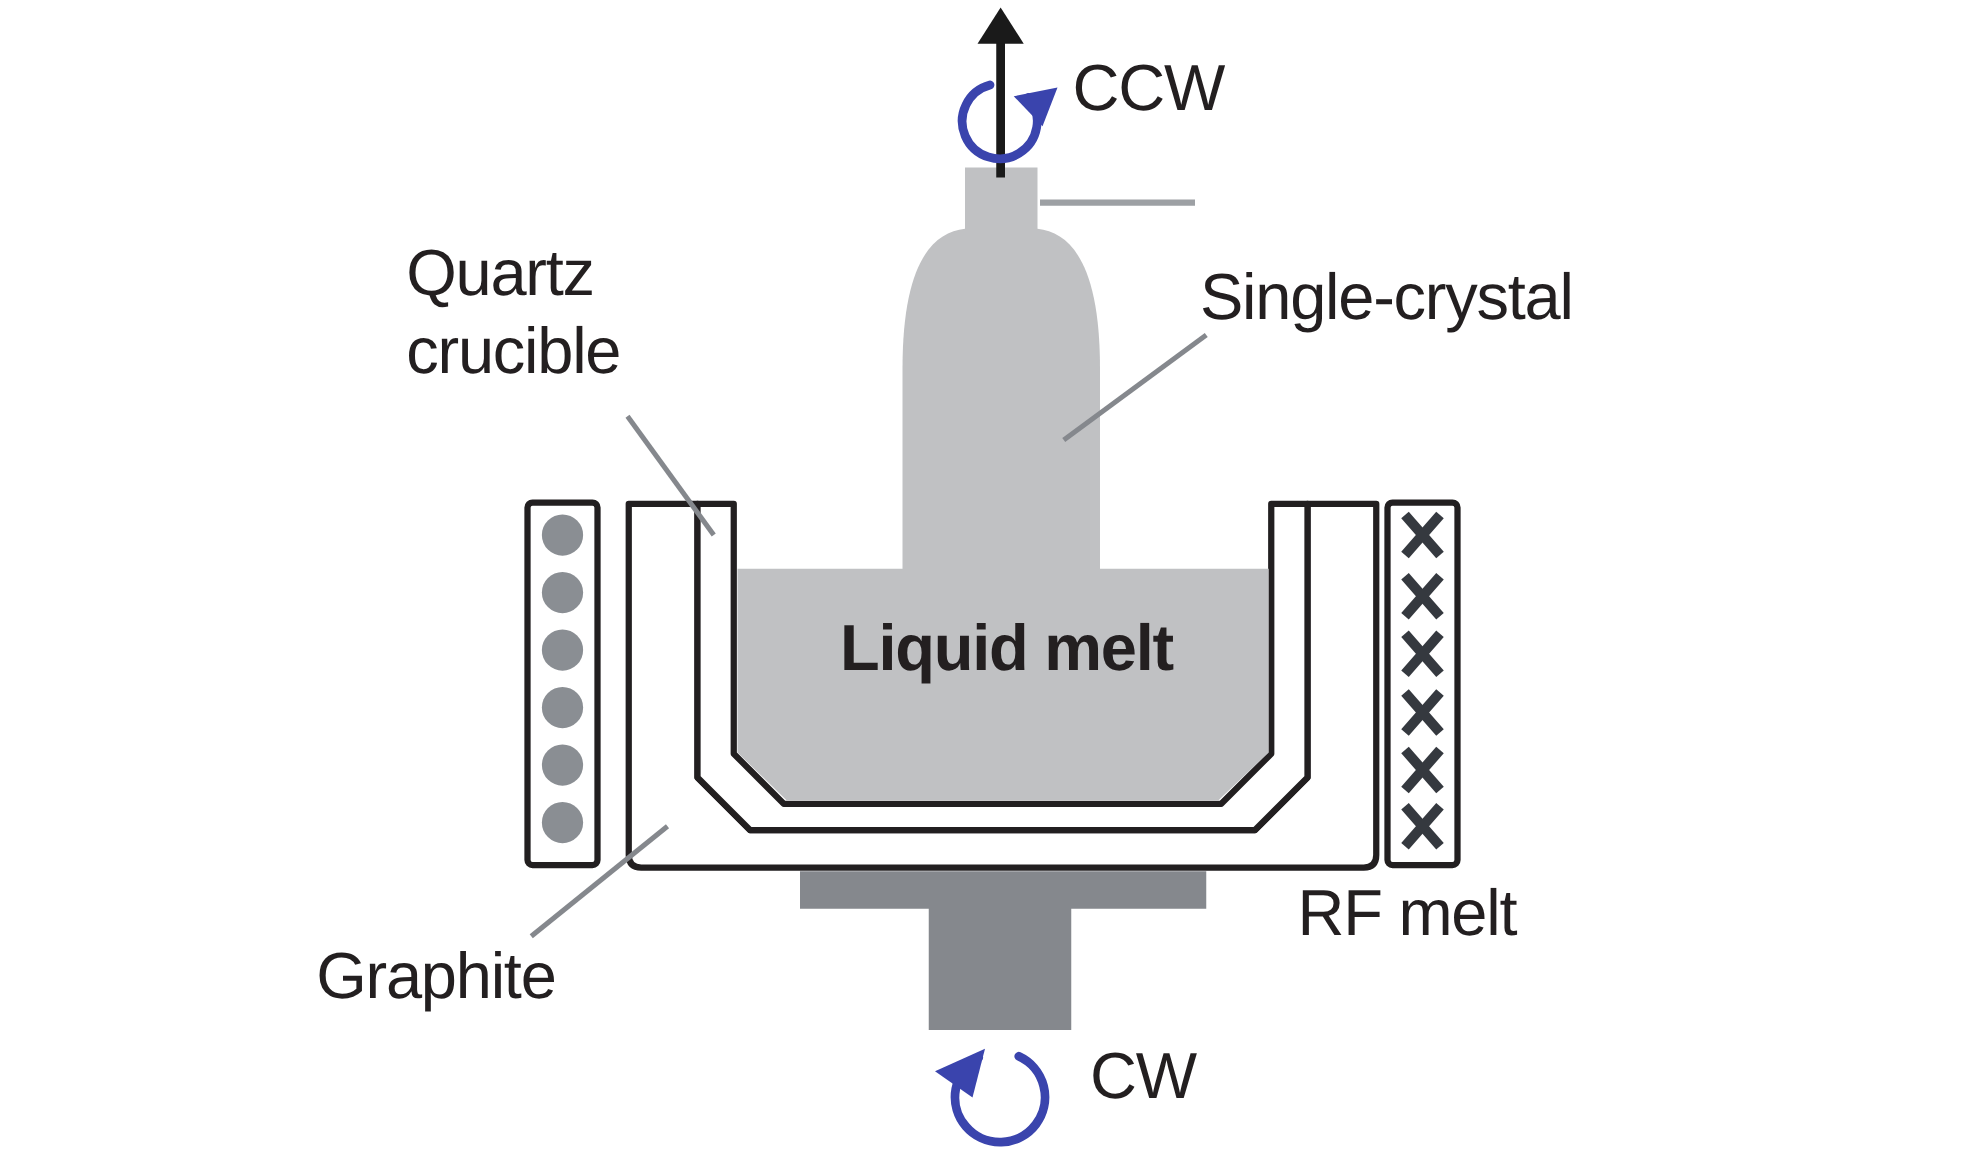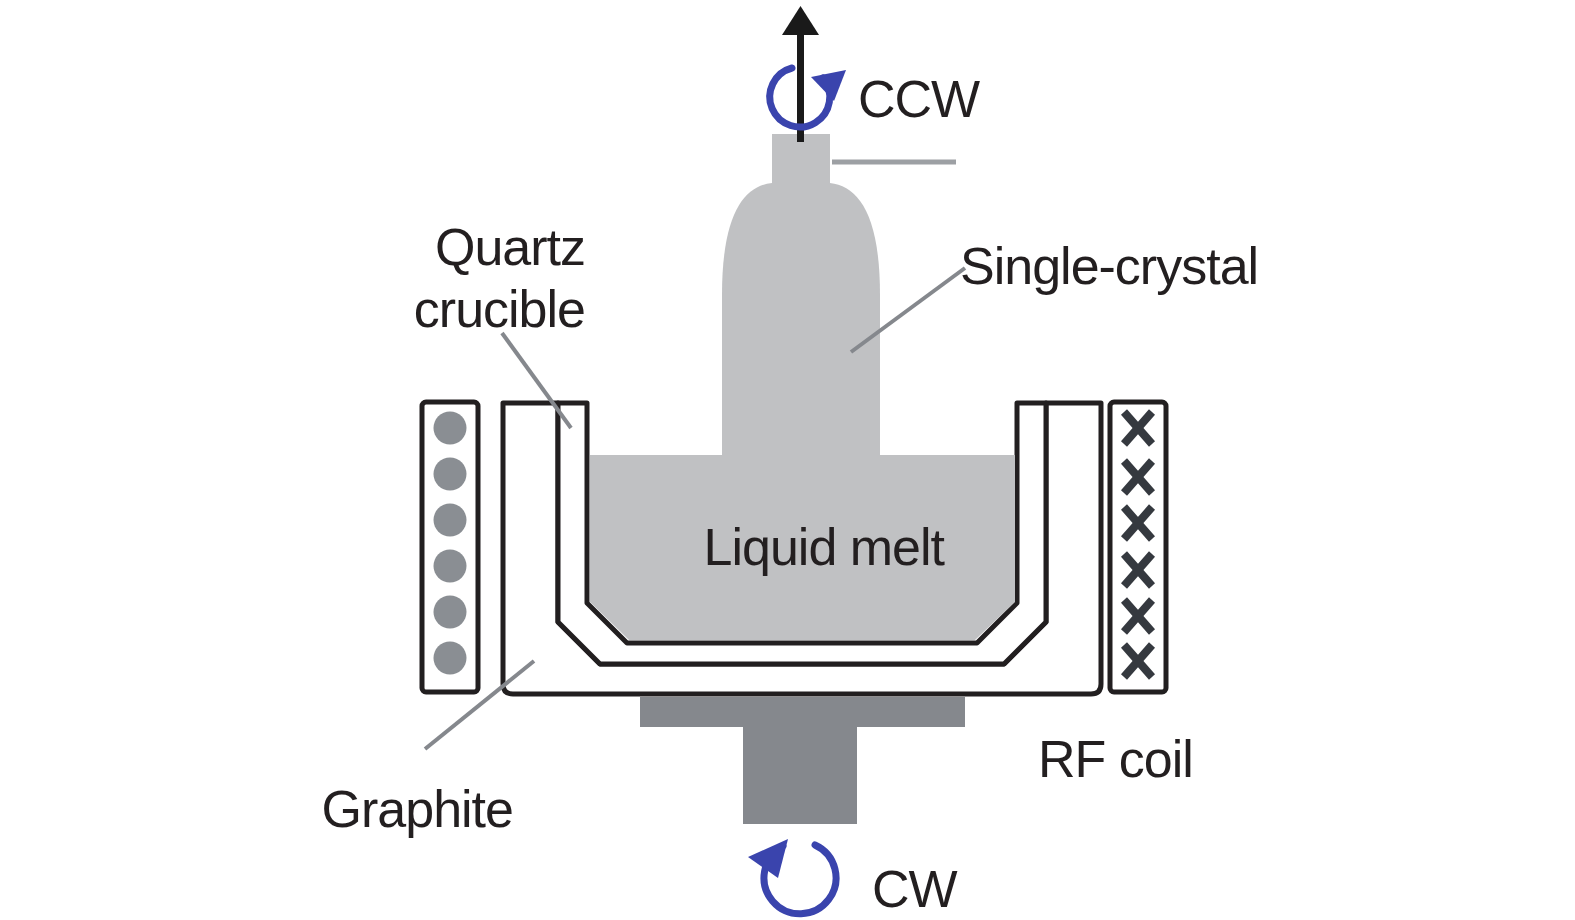--- a/index.html
+++ b/index.html
@@ -12,23 +12,23 @@
     --text:#231f20;
   }
   html,body{margin:0;padding:0;background:#fff;}
   #canvas{
     position:relative;width:1575px;height:920px;background:#ffffff;
     font-family:"Liberation Sans", sans-serif;color:var(--text);overflow:hidden;
   }
   #art{position:absolute;left:0;top:0;}
   .lbl{
     position:absolute;font-size:52px;line-height:1.2;letter-spacing:-1px;
-    color:var(--text);white-space:nowrap;margin-top:28px;
+    color:var(--text);white-space:nowrap;
   }
-  .lbl.center{text-align:right;white-space:normal;}
+  .lbl.center{text-align:left;white-space:normal;}
 </style>
 </head>
 <body>
 
 <div id="canvas">
 
   <svg id="art" width="1575" height="920" viewBox="0 0 1575 920">
 
     <path d="M 503 403 L 503 684 Q 503 694 513 694 L 1091 694 Q 1101 694 1101 684 L 1101 403
              L 1046 403 L 1046 622 L 1004 664 L 600 664 L 558 622 L 558 403 Z" fill="#ffffff" stroke="#221f20" stroke-width="5" stroke-linejoin="round"></path>
@@ -107,22 +107,22 @@
   <div class="lbl" style="left:858px;top:40px;">CCW</div>
 
 
   <div class="lbl" style="left:960px;top:207px;">Single-crystal</div>
 
   <div class="lbl center" style="left:325px;top:188px;width:260px;">
     <div>Quartz</div>
     <div>crucible</div>
   </div>
 
-  <div class="lbl center" style="left:624px;top:488px;width:320px;">Liquid melt</div>
+  <div class="lbl center" style="left:672px;top:488px;width:320px;font-weight:bold;">Liquid melt</div>
 
-  <div class="lbl" style="left:1038px;top:700px;">RF coil</div>
+  <div class="lbl" style="left:1038px;top:700px;">RF melt</div>
 
   <div class="lbl center" style="left:253px;top:746px;width:260px;line-height:1.38;">
     <div>Graphite</div>
   </div>
 
   <div class="lbl" style="left:872px;top:830px;text-align:right;">CW</div>
 </div>
 
 </body></html>

